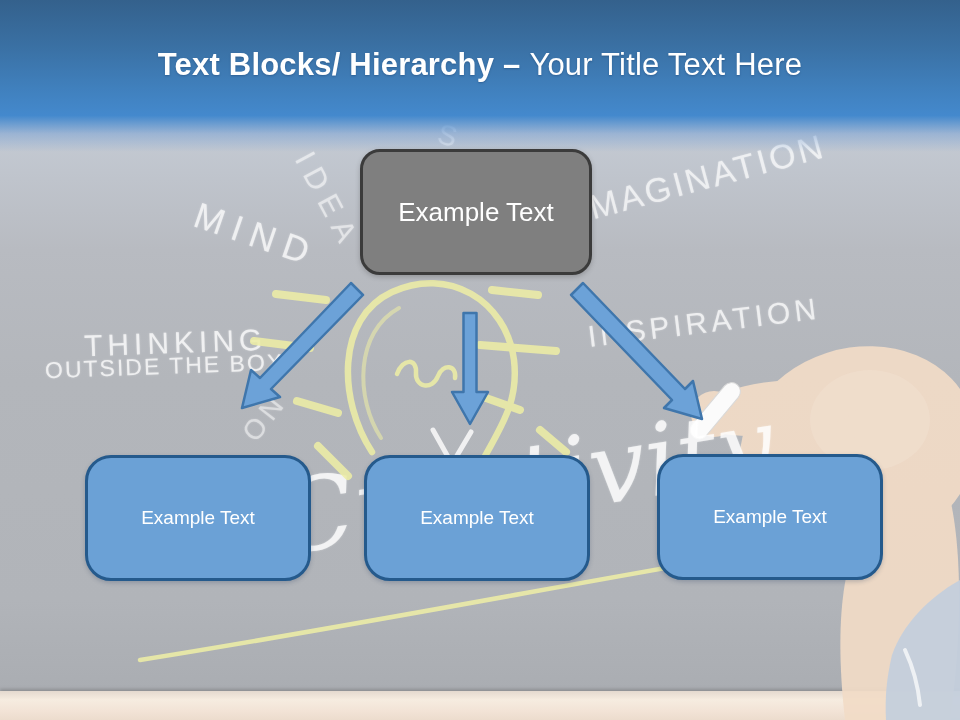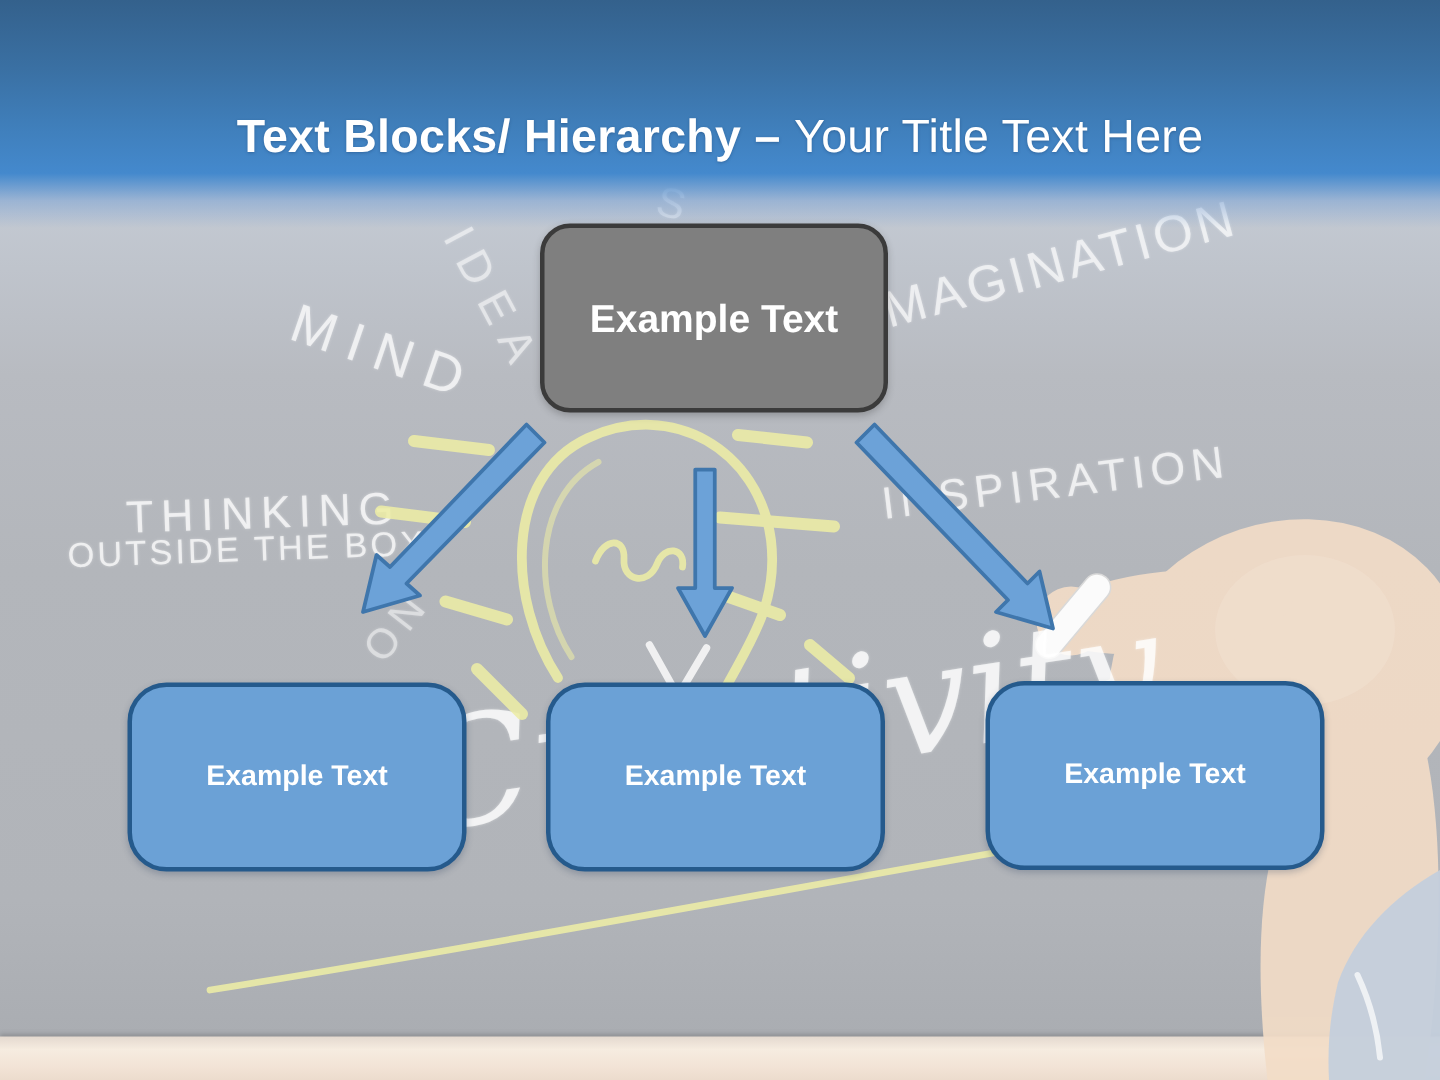--- a/index.html
+++ b/index.html
@@ -9,33 +9,33 @@
   
   .board{position:absolute;inset:0;
     background:linear-gradient(180deg,#c9cfd9 0px,#c3c9d2 140px,#b8bbc1 250px,#b3b6bb 380px,#b1b4b9 600px,#aaadb2 690px);}
   .tray{position:absolute;left:0;top:691px;width:960px;height:29px;
     background:linear-gradient(180deg,#e4d9cf 0%,#f6ece0 30%,#f2e3d6 70%,#ecdccd 100%);
     box-shadow:0 -2px 3px rgba(90,90,90,.35);}
 
   
   .header{position:absolute;left:0;top:0;width:960px;height:152px;
     background:linear-gradient(180deg,var(--header-top) 0%,#3a70a3 30%,#4080bd 58%,var(--header-bright) 76%,rgba(122,162,212,.55) 88%,rgba(198,207,220,0) 100%);}
-  .title{position:absolute;left:0;top:70px;width:960px;text-align:center;color:var(--title-color);
+  .title{position:absolute;left:0;top:44px;width:960px;text-align:center;color:var(--title-color);
     font-size:31px;line-height:42px;letter-spacing:.2px;text-shadow:0 1px 2px rgba(20,50,90,.35);}
   .title .bold{font-weight:bold;}
   .title .reg{font-weight:normal;margin-left:9px;}
 
   
   .chalk{position:absolute;color:rgba(255,255,255,.85);white-space:nowrap;
     text-shadow:0 0 2px rgba(255,255,255,.45);}
   .script{font-family:"DejaVu Serif",serif;font-style:italic;color:rgba(255,255,255,.88);}
 
   
   .node{position:absolute;display:flex;align-items:center;justify-content:center;
-    color:#fff;text-align:center;font-weight:bold;}
+    color:#fff;text-align:center;}
   .top-box{left:360px;top:149px;width:226px;height:120px;border-radius:20px;
     background:var(--top-box-fill);border:3px solid var(--top-box-border);
     font-size:26px;box-shadow:0 2px 5px rgba(40,40,40,.25);}
   .child-box{width:220px;height:120px;border-radius:26px;top:455px;
     background:var(--child-box-fill);border:3px solid var(--child-box-border);
     font-size:19px;box-shadow:0 2px 4px rgba(40,60,90,.25);}
   .cb1{left:85px;} .cb2{left:364px;} .cb3{left:657px;top:454px;}
 
   svg.layer{position:absolute;inset:0;pointer-events:none;}
 </style>

